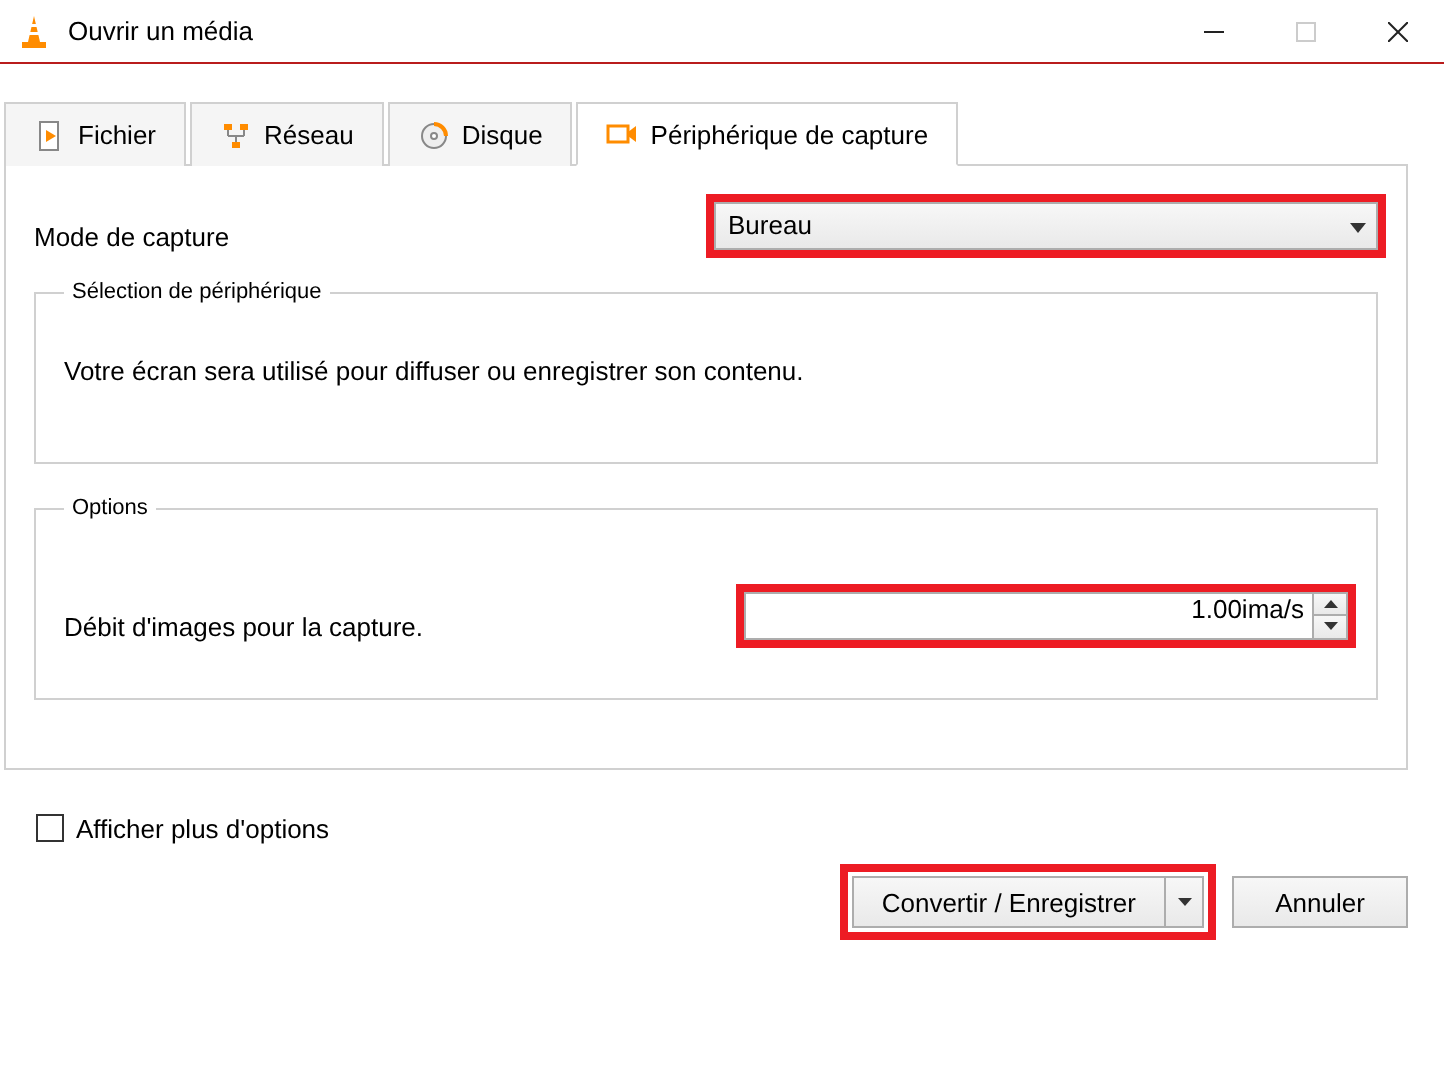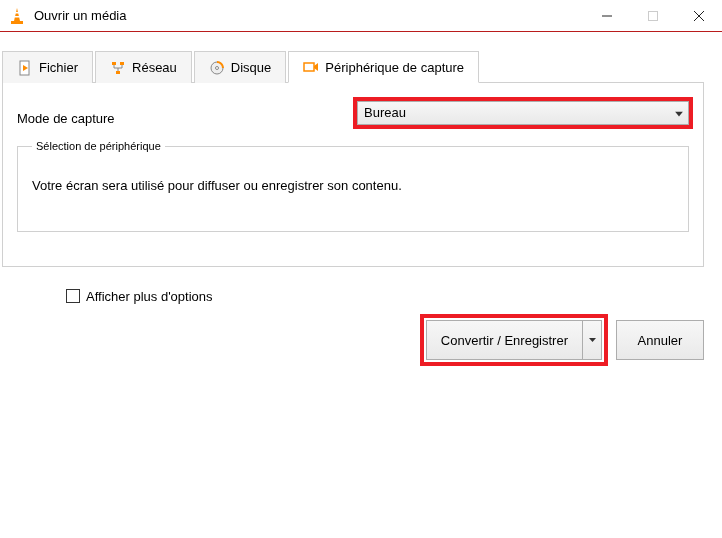--- a/index.html
+++ b/index.html
@@ -34,25 +34,25 @@
 
 .spinner-wrap { display: flex; }
 .spinner-input { flex: 1; height: 24px; border: 1px solid #adadad; text-align: right; padding: 0 4px 0 6px; background: #fff; }
 .spinner-btns { display: flex; flex-direction: column; border: 1px solid #adadad; border-left: none; }
 .spinner-btns div { width: 16px; height: 11px; display: flex; align-items: center; justify-content: center; background: linear-gradient(#f7f7f7,#e9e9e9); }
 .spinner-btns div:first-child { border-bottom: 1px solid #adadad; }
 
 .highlight-red { outline: 4px solid #ed1c24; outline-offset: 0; }
 
 .footer { padding: 10px 18px 0 18px; }
-.checkbox-row { display: flex; align-items: flex-start; gap: 6px; margin-bottom: 14px; margin-left: 48px; }
+.checkbox-row { display: flex; align-items: flex-start; gap: 6px; margin-bottom: 14px; }
 .checkbox { width: 14px; height: 14px; border: 1px solid #333; background: #fff; }
 
 .button-row { display: flex; justify-content: flex-end; gap: 12px; align-items: center; }
-.btn { height: 40px; border: 1px solid #adadad; background: linear-gradient(#f7f7f7,#e9e9e9); padding: 0 14px; display: flex; align-items: center; justify-content: center; min-width: 88px; }
+.btn { height: 26px; border: 1px solid #adadad; background: linear-gradient(#f7f7f7,#e9e9e9); padding: 0 14px; display: flex; align-items: center; justify-content: center; min-width: 88px; }
 .btn-split { display: flex; }
 .btn-split .btn-main { border-right: none; }
 .btn-split .btn-drop { min-width: 0; width: 20px; padding: 0; border-left: 1px solid #adadad; }
 </style>
 </head>
 <body>
 
 <div class="titlebar">
   <span class="app-icon">
     <svg viewBox="0 0 18 18">
@@ -140,20 +140,43 @@
           </div>
         </div>
       </div>
     </div>
 
     <fieldset>
       <legend>Sélection de périphérique</legend>
       <div style="padding:6px 0 14px 0;">Votre écran sera utilisé pour diffuser ou enregistrer son contenu.</div>
     </fieldset>
 
+    <fieldset>
+      <legend>Options</legend>
+      <div class="row" style="margin:14px 0 4px 0;">
+        <div class="label">Débit d'images pour la capture.</div>
+        <div class="control highlight-red">
+          <div class="spinner-wrap">
+            <div class="spinner-input">1.00ima/s</div>
+            <div class="spinner-btns">
+              <div>
+                  <svg width="7" height="4" viewBox="0 0 7 4">
+                    <polygon points="3.5,0 7,4 0,4" fill="#333"></polygon>
+                  </svg>
+                </div>
+              <div>
+                  <svg width="7" height="4" viewBox="0 0 7 4">
+                    <polygon points="0,0 7,0 3.5,4" fill="#333"></polygon>
+                  </svg>
+                </div>
+            </div>
+          </div>
+        </div>
+      </div>
+    </fieldset>
   </div>
 </div>
 
 <div class="footer">
   <div class="checkbox-row">
     <div class="checkbox"></div>
     <span>Afficher plus d'options</span>
   </div>
   <div class="button-row">
     <div class="highlight-red" style="padding:2px;">

